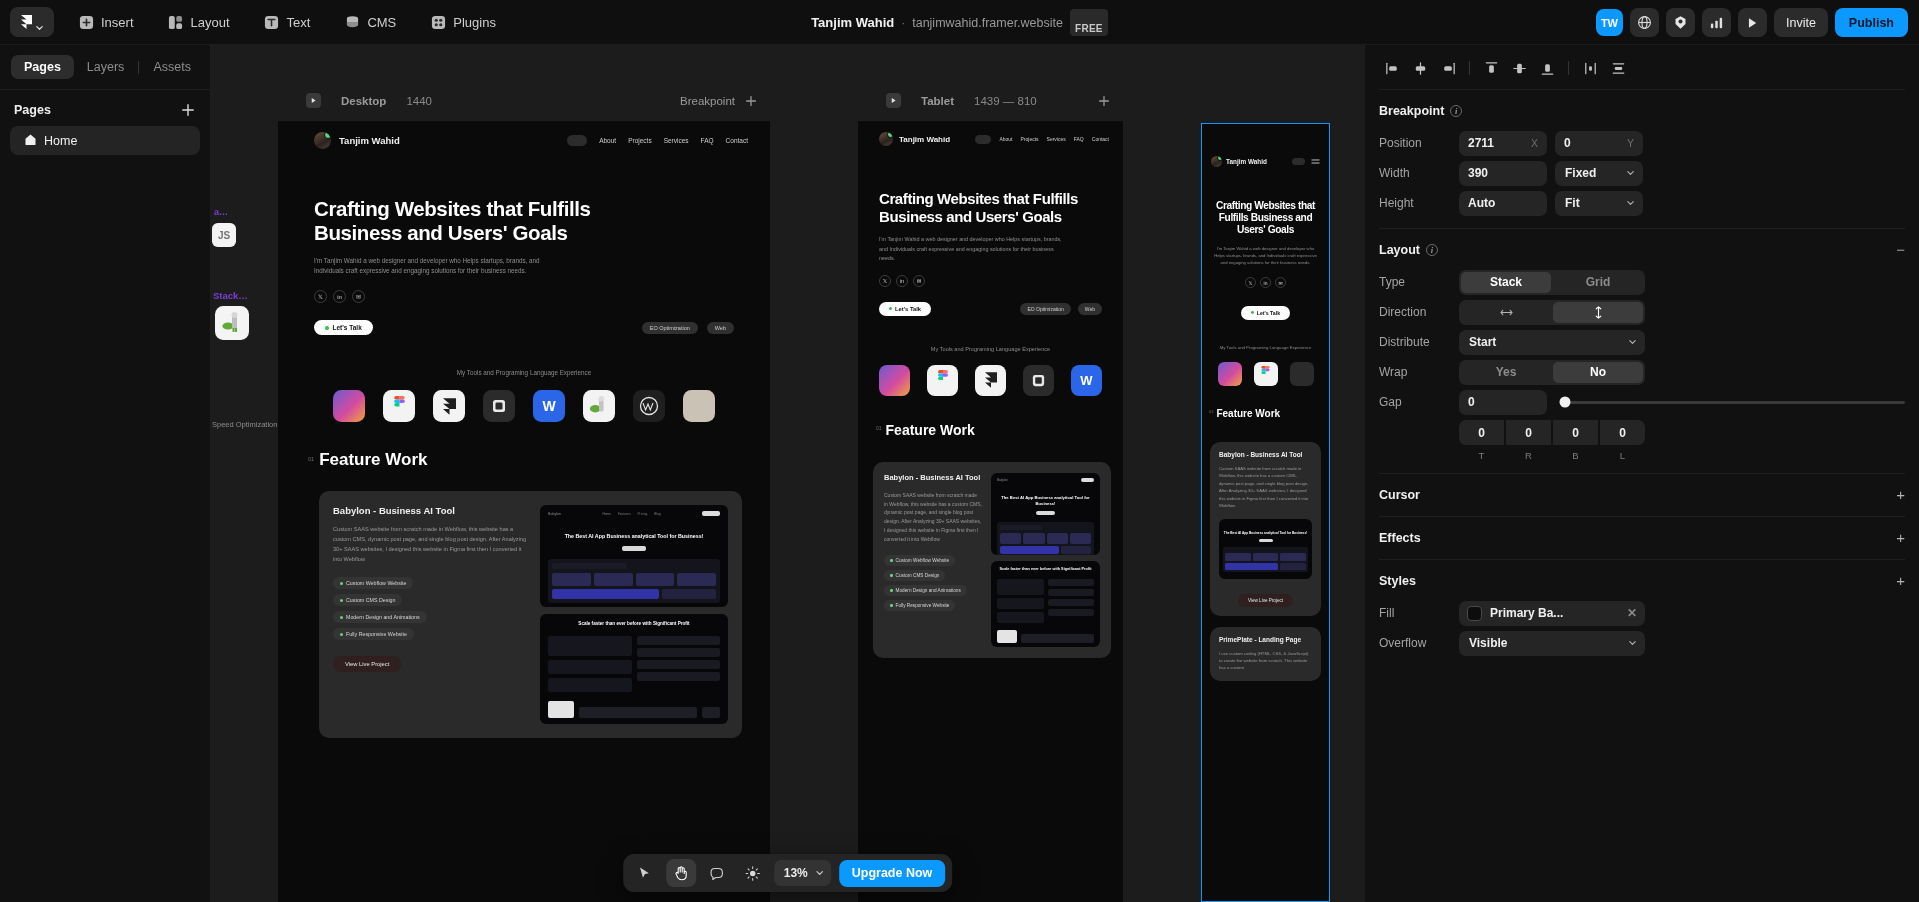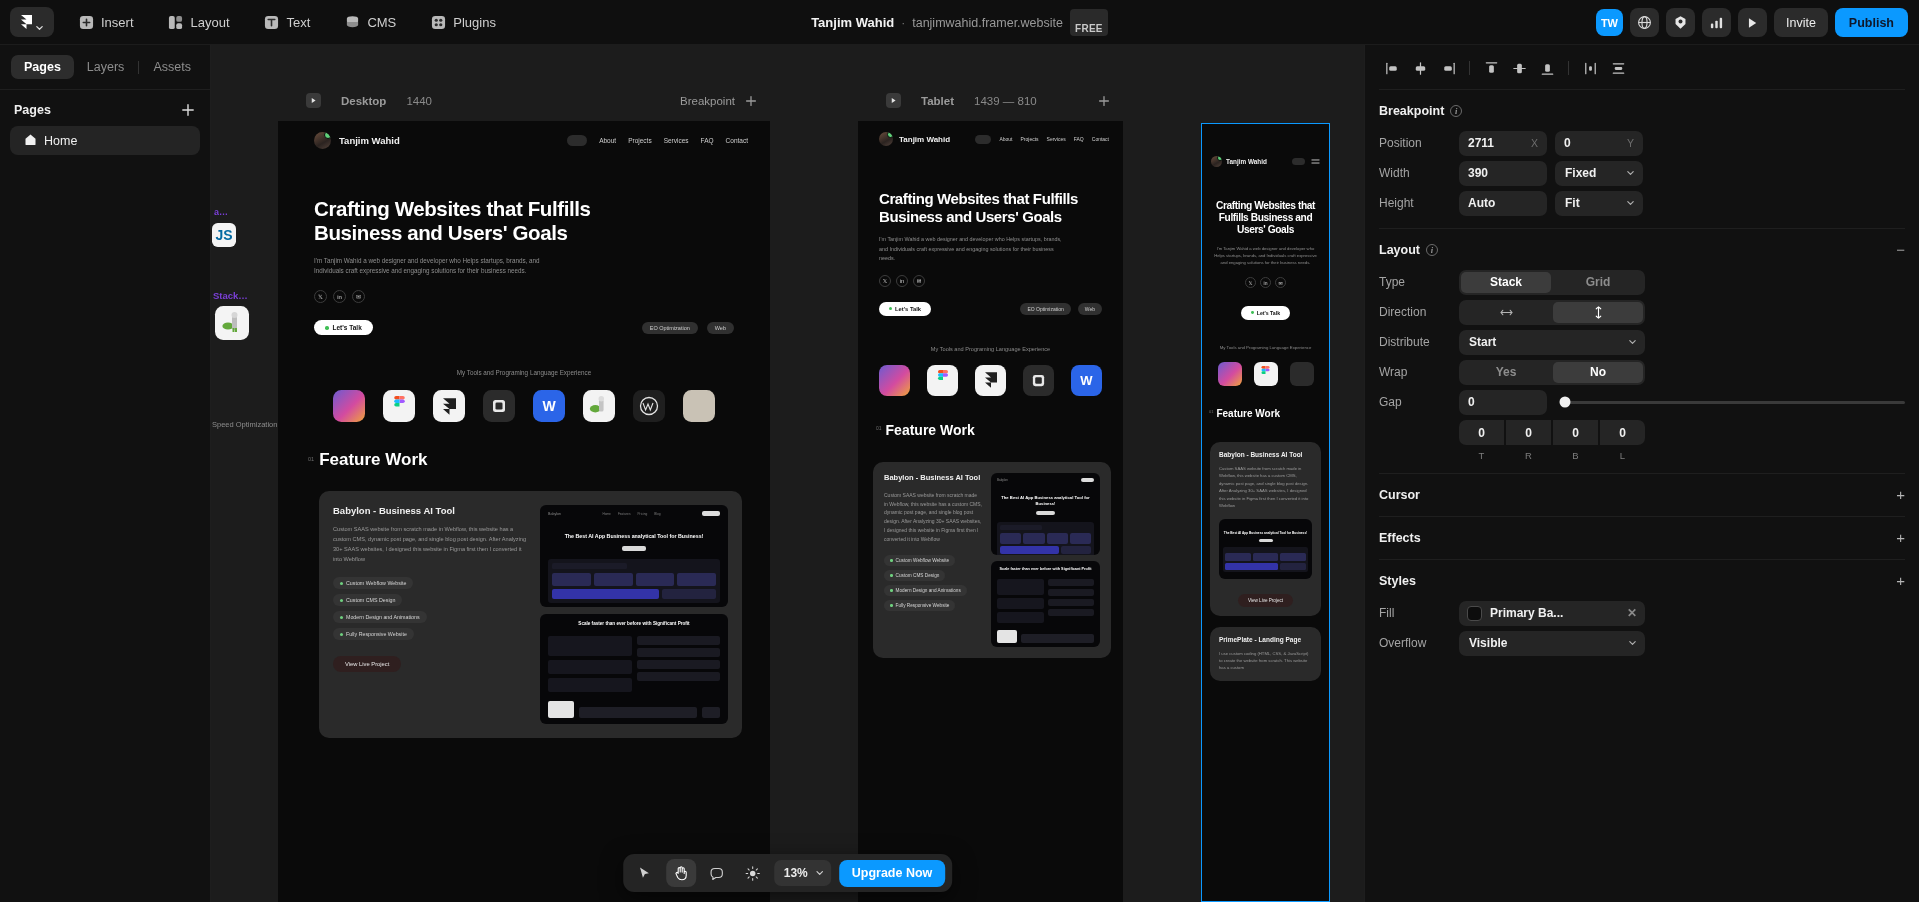--- a/index.html
+++ b/index.html
@@ -463,21 +463,21 @@
           </svg>
       </span>
       <span>Home</span>
     </div>
   </div>
 
   <div class="canvas">
 
     <div class="floaty-label" style="left:3px; top:162px; font-size:9px;">a…</div>
     <div class="floaty-tile" style="left:1px; top:178px; width:24px; height:24px;">
-      <span style="color:#0369a1;font-size:14px;font-weight:800;font-family:'Liberation Sans',sans-serif;">JS</span>
+      <span style="color:#737373;font-size:10px;font-weight:800;font-family:'Liberation Sans',sans-serif;">JS</span>
     </div>
     <div class="floaty-label" style="left:2px; top:245px; font-size:9.5px;">Stack…</div>
     <div class="floaty-tile" style="left:4px; top:261px; width:34px; height:34px;">
       <svg width="26" height="26" viewBox="0 0 26 26">
           <ellipse cx="9" cy="16" rx="5.6" ry="3.6" fill="#63a83b"></ellipse>
           <rect x="13" y="6" width="5" height="14" rx="2" fill="#bdbdbd"></rect>
           <circle cx="15.5" cy="5" r="3" fill="#d6d6d6"></circle>
           <rect x="13.5" y="18" width="2" height="4" fill="#63a83b"></rect>
           <rect x="16" y="18" width="2" height="4" fill="#63a83b"></rect>
         </svg>

